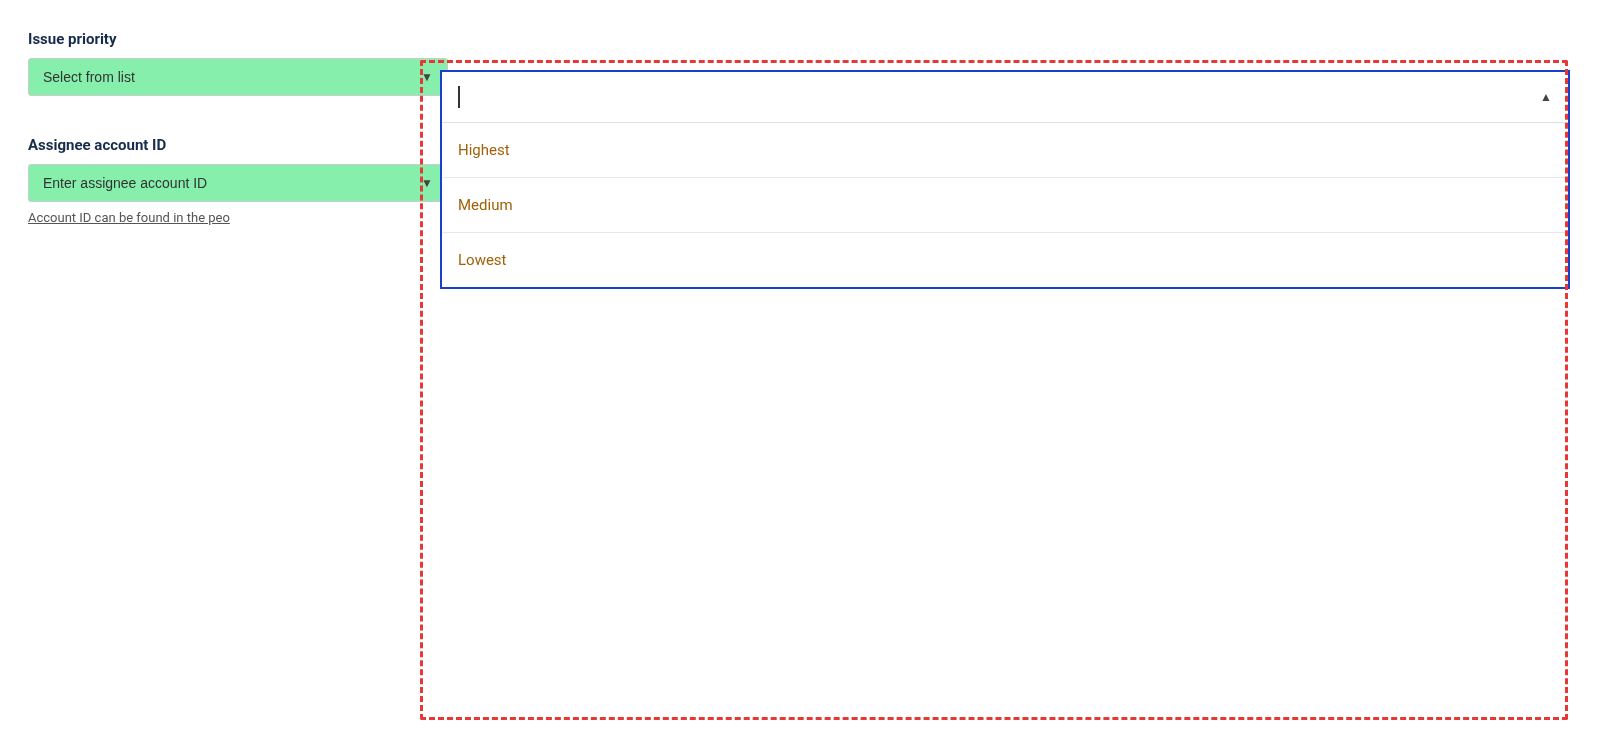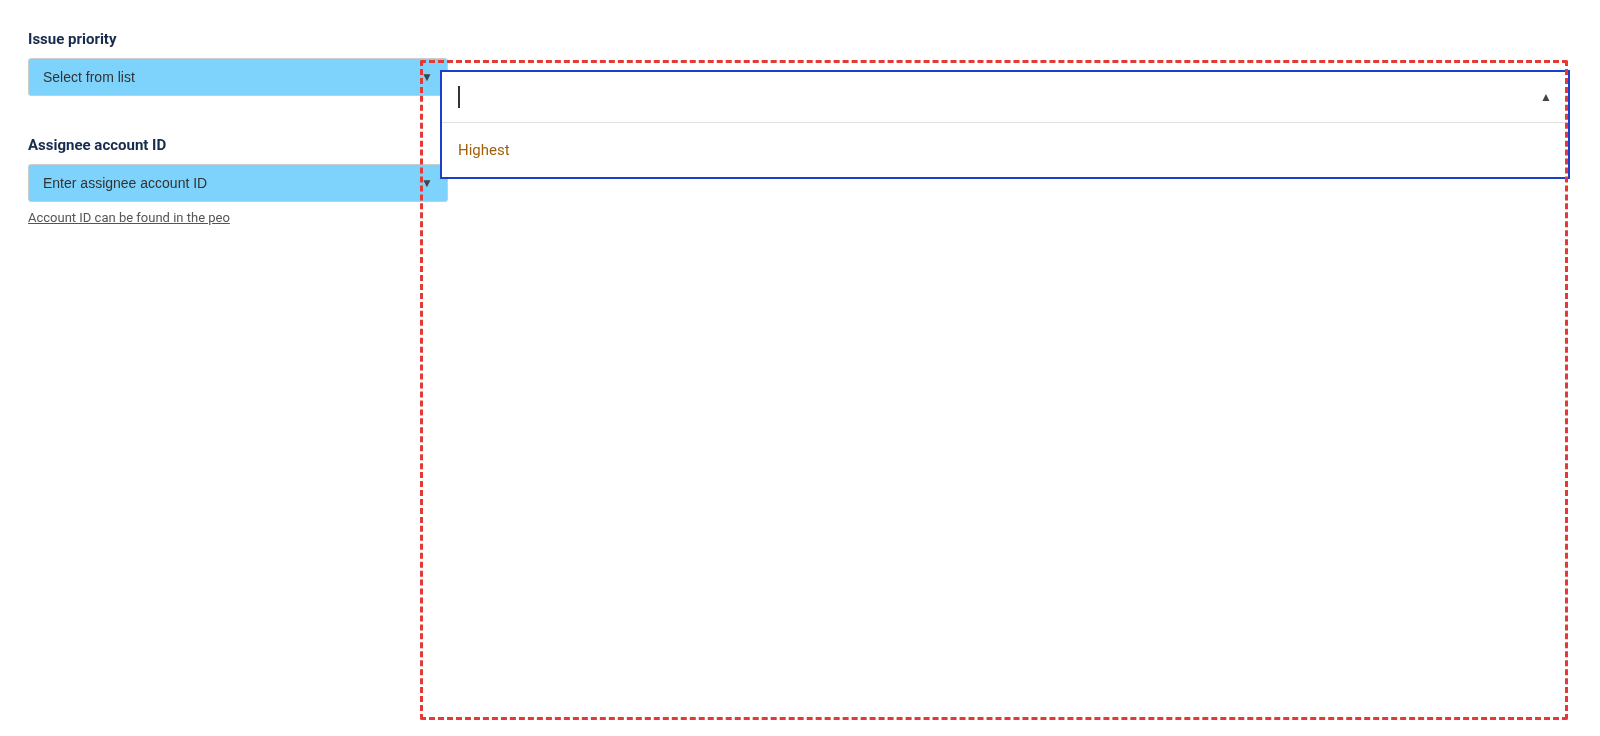--- a/index.html
+++ b/index.html
@@ -42,21 +42,21 @@
 
     .dropdown-trigger {
       display: flex;
       align-items: center;
       justify-content: space-between;
       border: 1px solid #ccc;
       border-radius: 3px;
       padding: 10px 14px;
       width: 100%;
       cursor: pointer;
-      background: #7dd3fc;
+      background: #86efac;
       font-size: 14px;
       color: #333;
     }
 
     .dropdown-trigger .chevron {
       font-size: 12px;
       color: #444;
     }
 
     .assignee-section {
@@ -161,15 +161,21 @@
 
   <div class="dropdown-panel">
     <div class="search-row">
       <span class="search-cursor"></span>
       <span class="search-up-arrow">▲</span>
     </div>
 
     <div class="option-item">
       <span>Highest</span>
     </div>
+    <div class="option-item">
+      <span>Medium</span>
+    </div>
+    <div class="option-item">
+      <span>Lowest</span>
+    </div>
   </div>
 
 </div>
 
 </body></html>

